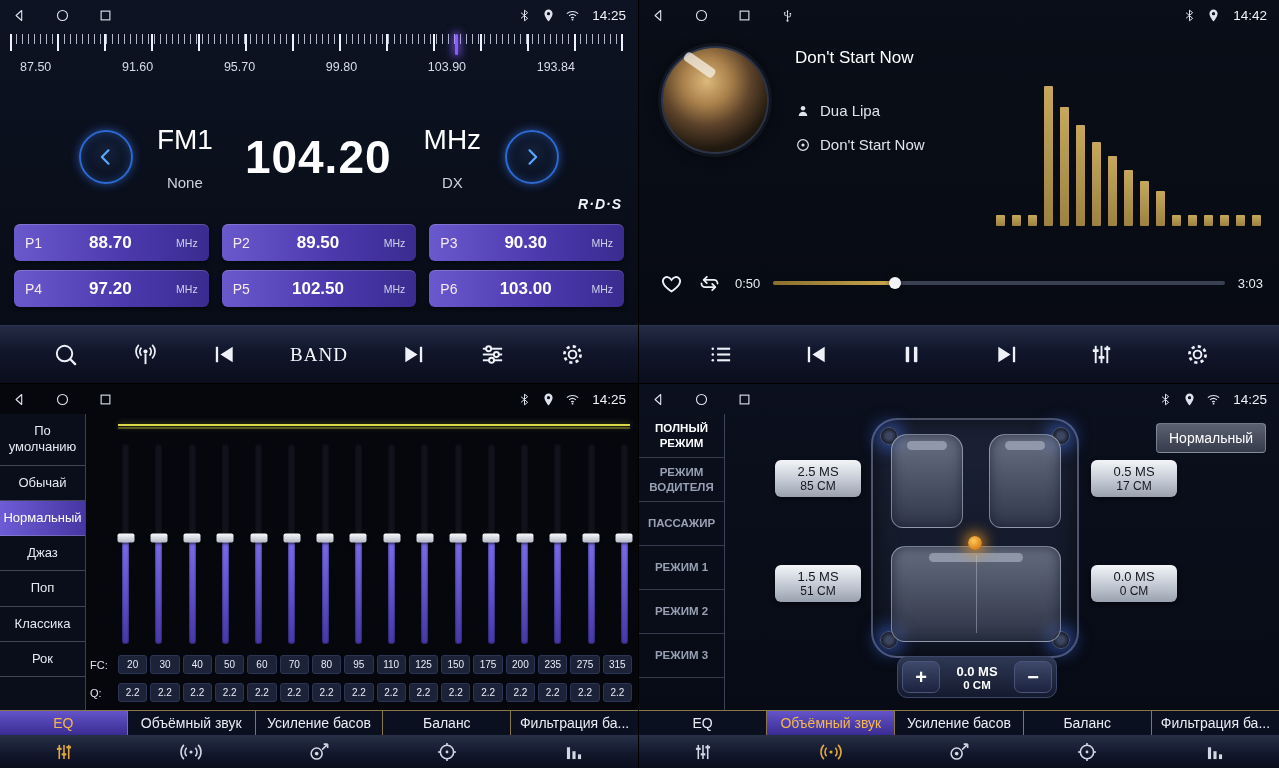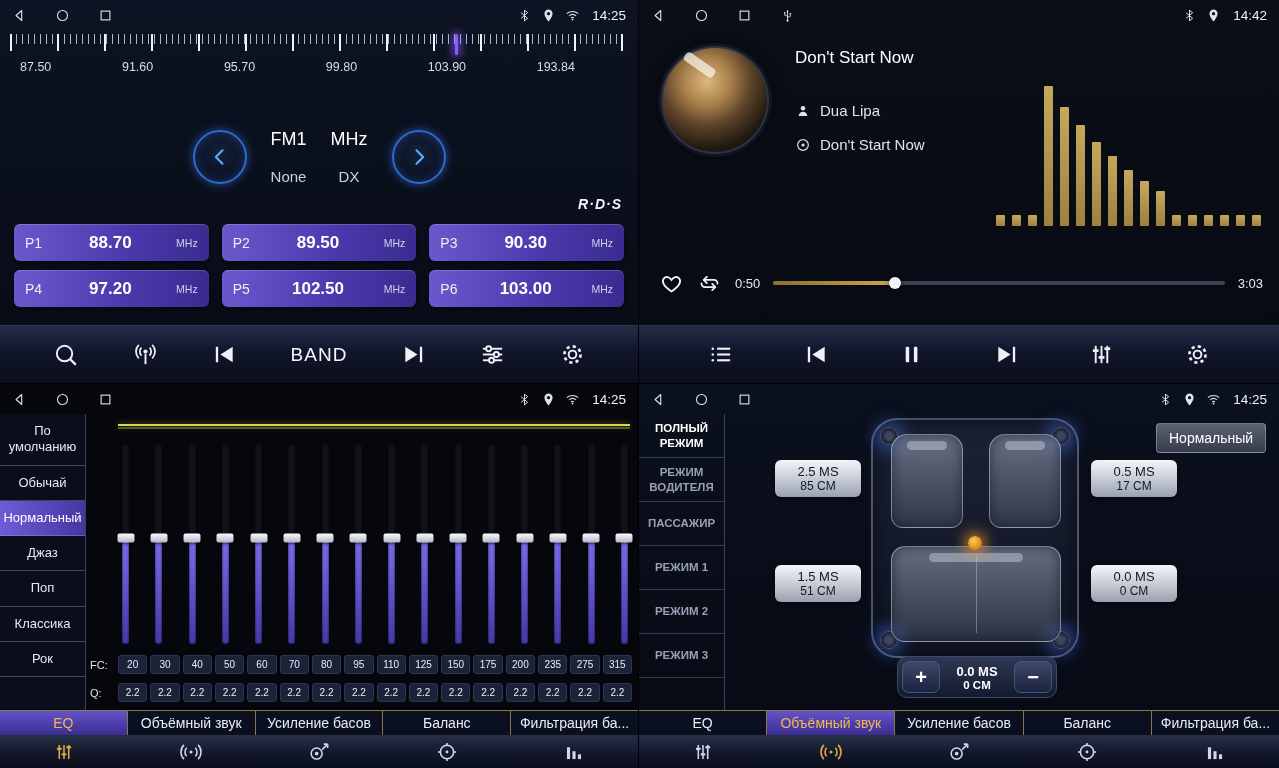--- a/index.html
+++ b/index.html
@@ -29,36 +29,36 @@
     box-shadow:0 0 8px 2px rgba(138,92,255,.8); border-radius:2px; }
   .ruler-labels { position:absolute; top:26px; left:10px; width:555px; display:flex; justify-content:space-between; }
   .ruler-labels span { font-size:12.5px; color:#d7dcea; }
 
   .freq-row { display:flex; align-items:center; justify-content:center; gap:24px; margin-top:16px; height:110px; }
   .chev-btn { width:54px; height:54px; border-radius:50%; border:2px solid #2d6ad2; display:flex; align-items:center; justify-content:center;
     background:radial-gradient(circle at 50% 40%, #14203a 0%, #0a1120 70%);
     box-shadow:0 0 10px rgba(62,130,255,.55), inset 0 0 10px rgba(62,130,255,.35); cursor:pointer; }
   .chev-btn svg { width:20px; height:20px; }
   .freq-col { display:flex; flex-direction:column; align-items:center; gap:18px; }
-  .freq-col .main { font-size:18px; color:#fff; }
+  .freq-col .main { font-size:28px; color:#fff; }
   .freq-col .sub { font-size:15px; color:#ccd2e0; }
   .freq-big { font-size:46px; font-weight:bold; color:#fff; letter-spacing:1px; padding:0 8px; }
   .rds-badge { position:absolute; right:16px; top:196px; font-size:14px; font-weight:bold; font-style:italic; color:#f2f4fa; letter-spacing:1px; }
 
   .presets-grid { display:grid; grid-template-columns:1fr 1fr 1fr; gap:9px 13px; margin:12px 14px 0 14px; }
   .preset-btn { height:37px; border-radius:6px; display:flex; align-items:center; padding:0 11px; cursor:pointer;
     background:linear-gradient(90deg,#6a59cc 0%,#4c3aae 55%,#3a2b90 100%);
     box-shadow:inset 0 1px 0 rgba(255,255,255,.18), 0 2px 4px rgba(0,0,0,.5); }
   .preset-label { font-size:14px; color:#f6e9ef; width:26px; }
   .preset-freq { flex:1; text-align:center; font-size:17px; font-weight:bold; color:#fff; }
   .preset-unit { font-size:10.5px; color:#cfd2ea; width:28px; text-align:right; }
 
   .toolbar { position:absolute; bottom:0; left:0; right:0; height:58px; display:flex; align-items:center; justify-content:space-evenly;
     background:linear-gradient(180deg,#242c45 0%,#10152a 45%,#0a0e1c 100%); border-top:1px solid #2b3352; }
-  .tb-item { color:#eef1f8; cursor:pointer; display:flex; align-items:center; justify-content:center; }
+  .tb-item { color:#eef1f8; cursor:pointer; display:flex; align-items:center; justify-content:center;font-family:Liberation Serif, serif; }
   .tb-item svg { width:27px; height:27px; }
   .tb-band { font-size:19px; letter-spacing:1px; color:#f4f6fb; }
 
   
   .album { position:absolute; left:22px; top:46px; width:108px; height:108px; border-radius:50%;
     background:radial-gradient(circle at 42% 32%, #dcb97c 0%, #a87f4a 26%, #5c422a 48%, #221a10 72%, #0d0a06 100%);
     border:2px solid #2c3448; box-shadow:0 0 0 3px #11151f, 0 0 14px rgba(0,0,0,.8); }
   .album::after { content:""; position:absolute; left:18%; top:12%; width:34%; height:10%; background:rgba(245,240,230,.75);
     border-radius:4px; transform:rotate(35deg); }
   .np-info { position:absolute; left:156px; top:48px; }
@@ -223,20 +223,21 @@
     <div class="freq-row">
       <div class="chev-btn">
         <svg viewBox="0 0 24 24">
             <path d="M15 4 L7 12 L15 20" fill="none" stroke="#5aa8ff" stroke-width="2.6" stroke-linecap="round" stroke-linejoin="round"></path>
           </svg>
       </div>
       <div class="freq-col">
         <span class="main">FM1</span>
         <span class="sub">None</span>
       </div>
+      <div class="freq-big">104.20</div>
       <div class="freq-col">
         <span class="main">MHz</span>
         <span class="sub">DX</span>
       </div>
       <div class="chev-btn">
         <svg viewBox="0 0 24 24">
             <path d="M9 4 L17 12 L9 20" fill="none" stroke="#5aa8ff" stroke-width="2.6" stroke-linecap="round" stroke-linejoin="round"></path>
           </svg>
       </div>
     </div>

